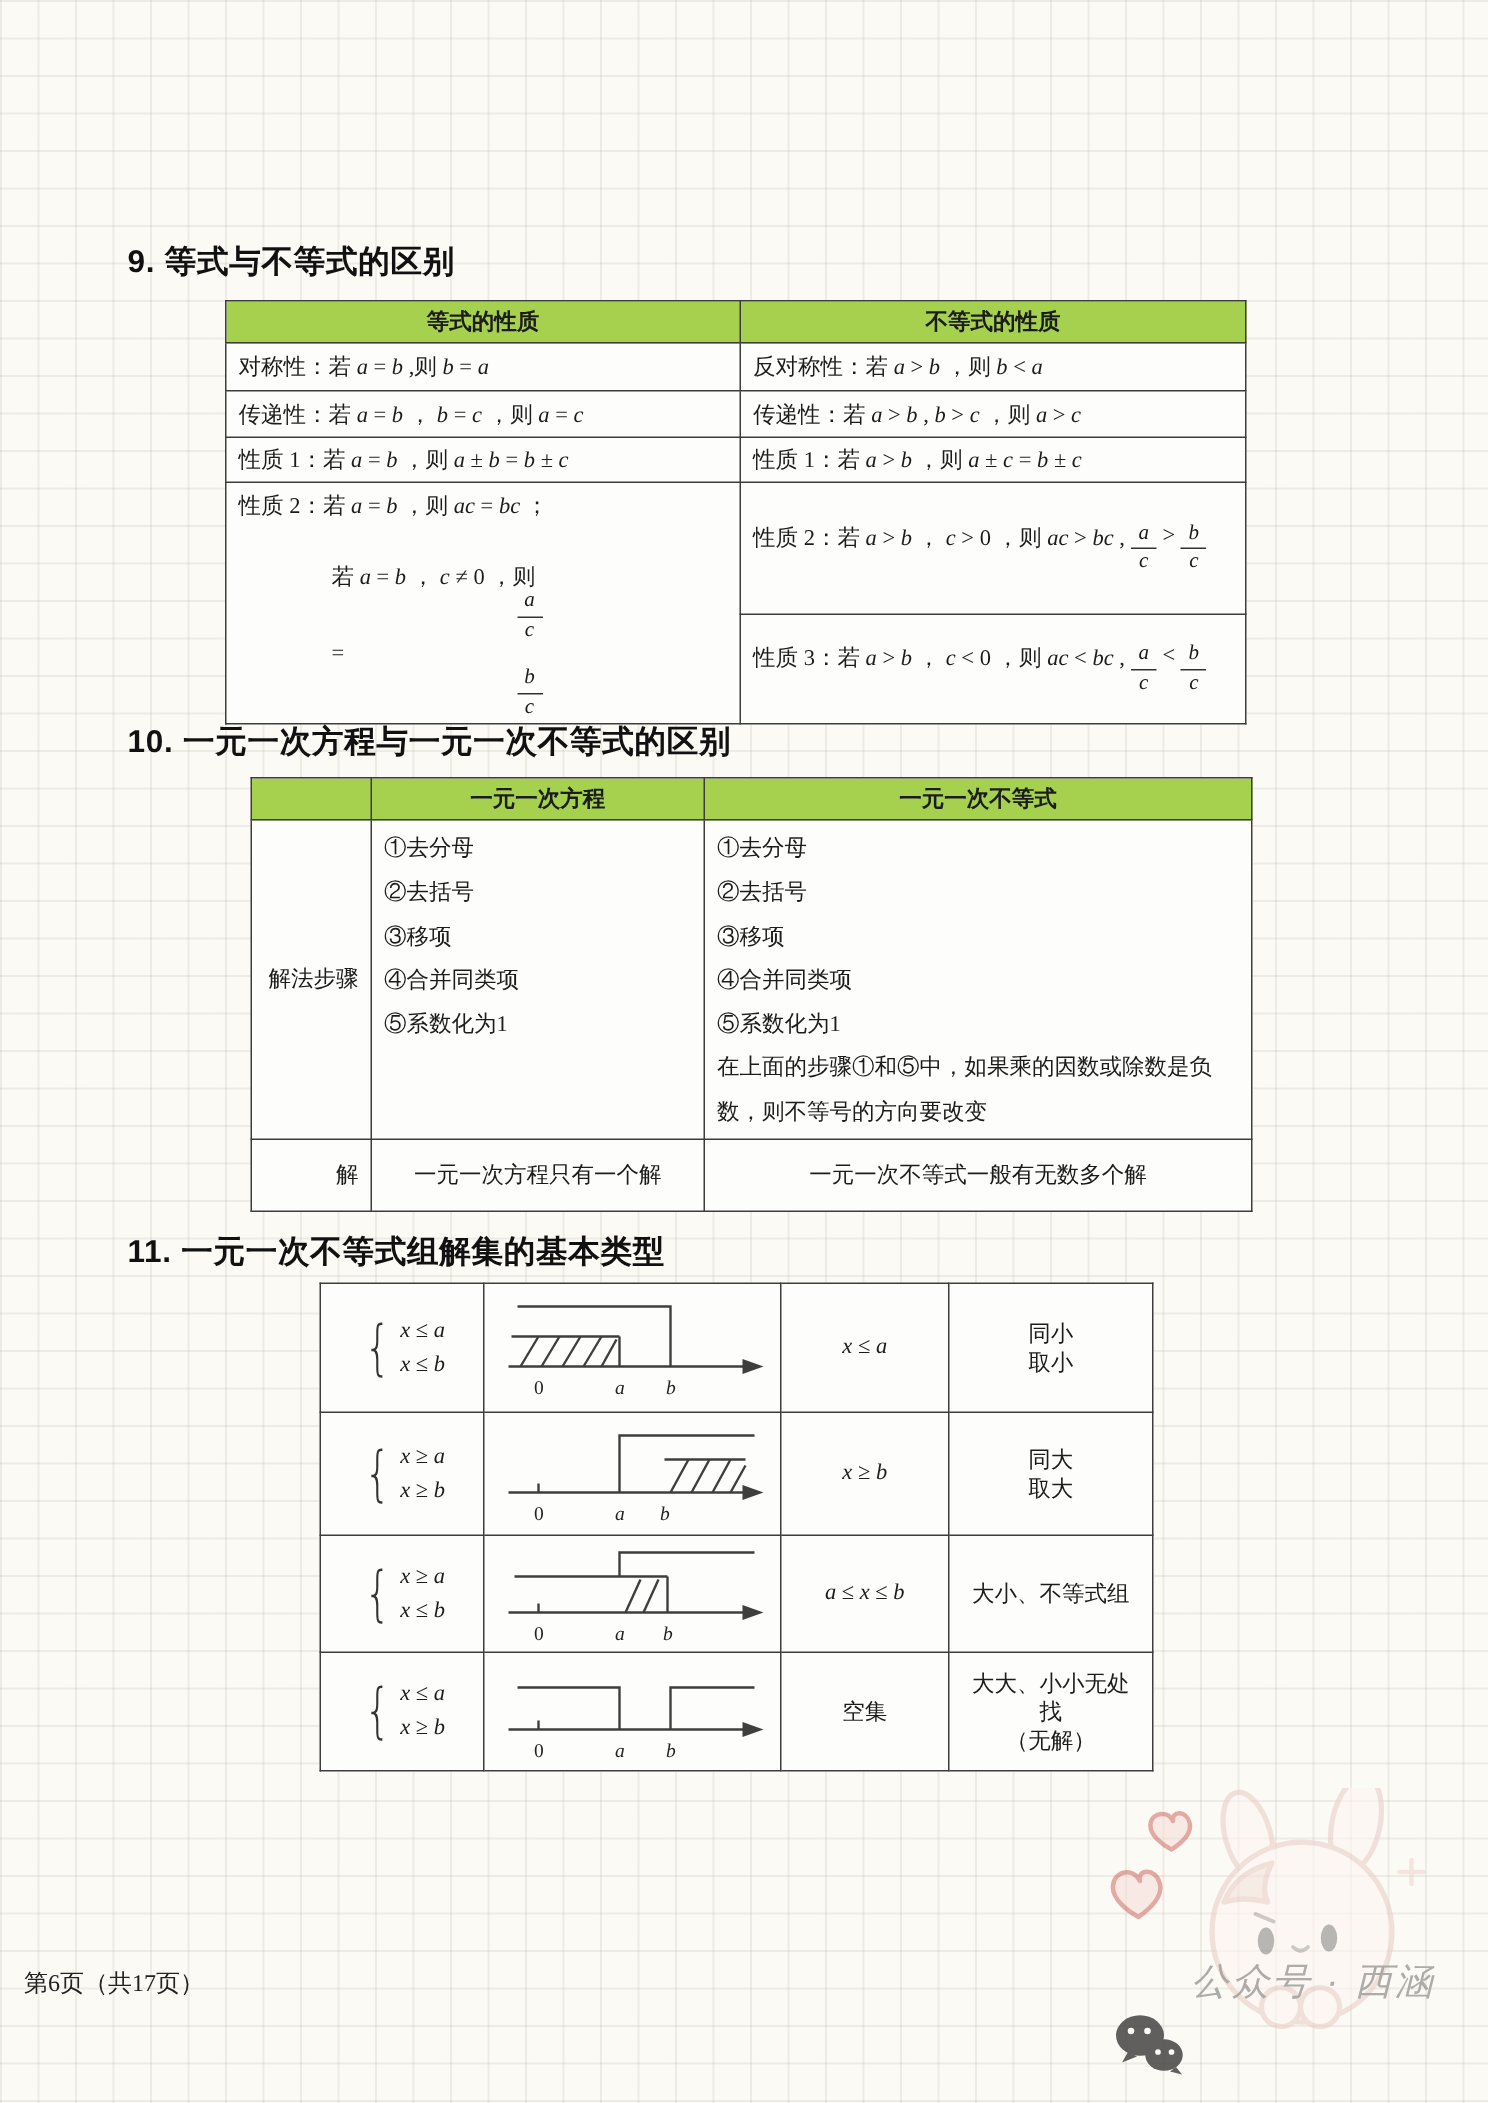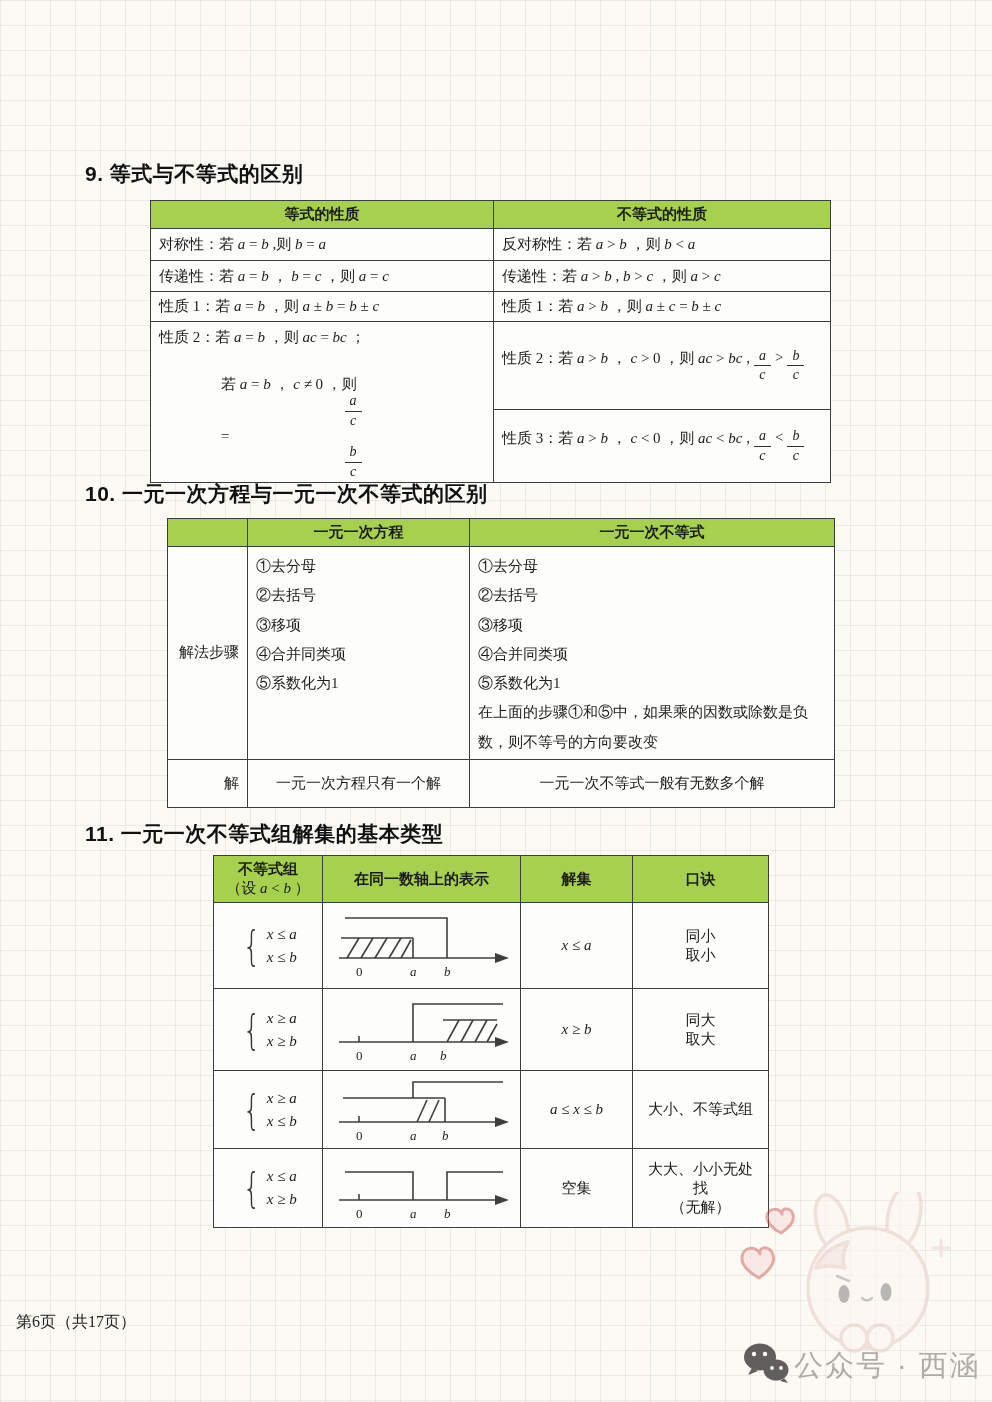--- a/index.html
+++ b/index.html
@@ -30,22 +30,22 @@
     font-family:"DejaVu Sans","Liberation Sans",sans-serif;transform:scaleX(.7);}
   .syslines{display:flex;flex-direction:column;gap:6px;font-size:15px;text-align:left;}
   .steps{line-height:1.95;}
   .diagram{display:block;margin:0 auto;}
   .diagram path,.diagram line{stroke:#3e3e3e;stroke-width:1.6;fill:none;}
   .diagram .arrow{fill:#3e3e3e;stroke:none;}
   .diagram text{font-size:13px;fill:#222;font-family:"Liberation Serif",serif;}
   .diagram text.it{font-style:italic;}
   .footer{position:absolute;left:0;top:1312px;width:100%;text-align:left;
     font-size:16px;color:#222;padding-left:16px;}
-  .wm-label{position:absolute;left:794px;top:1346px;font-size:29px;color:#a5a4a0;
-    font-family:"Liberation Sans","DejaVu Sans",sans-serif;letter-spacing:2px;opacity:.9;}
+  .wm-label{position:absolute;left:794px;top:1304px;font-size:25px;color:#a5a4a0;
+    font-family:"Liberation Sans","DejaVu Sans",sans-serif;letter-spacing:2px;opacity:.9;font-style:italic;}
   .wm-icon{position:absolute;left:742px;top:1342px;opacity:.85;}
   .bunny{position:absolute;left:736px;top:1192px;opacity:.6;}
 </style>
 </head>
 <body>
 
 <div class="page">
 
   <div class="heading" style="left:85px;top:160px;">9.  等式与不等式的区别</div>
 
@@ -160,29 +160,20 @@
   <div class="heading" style="left:85px;top:820px;">11.  一元一次不等式组解集的基本类型</div>
 
   <table class="tbl" style="left:213px;top:855px;width:555px;">
     <colgroup>
         <col style="width:109px">
         <col style="width:198px">
         <col style="width:112px">
         <col style="width:136px">
       </colgroup>
     <tbody>
-        <tr style="height:46px">
-      <th>
-        <div>不等式组</div>
-        <div style="font-weight:normal;">（设 <i>a</i> &lt; <i>b</i> ）</div>
-      </th>
-      <th>在同一数轴上的表示</th>
-      <th>解集</th>
-      <th>口诀</th>
-    </tr>
 
     <tr style="height:86px">
       <td>
         <div class="system">
               <span class="brace">{</span>
           <span class="syslines">
                 <span><i>x</i> ≤ <i>a</i></span>
                 <span><i>x</i> ≤ <i>b</i></span>
               </span>
         </div>

